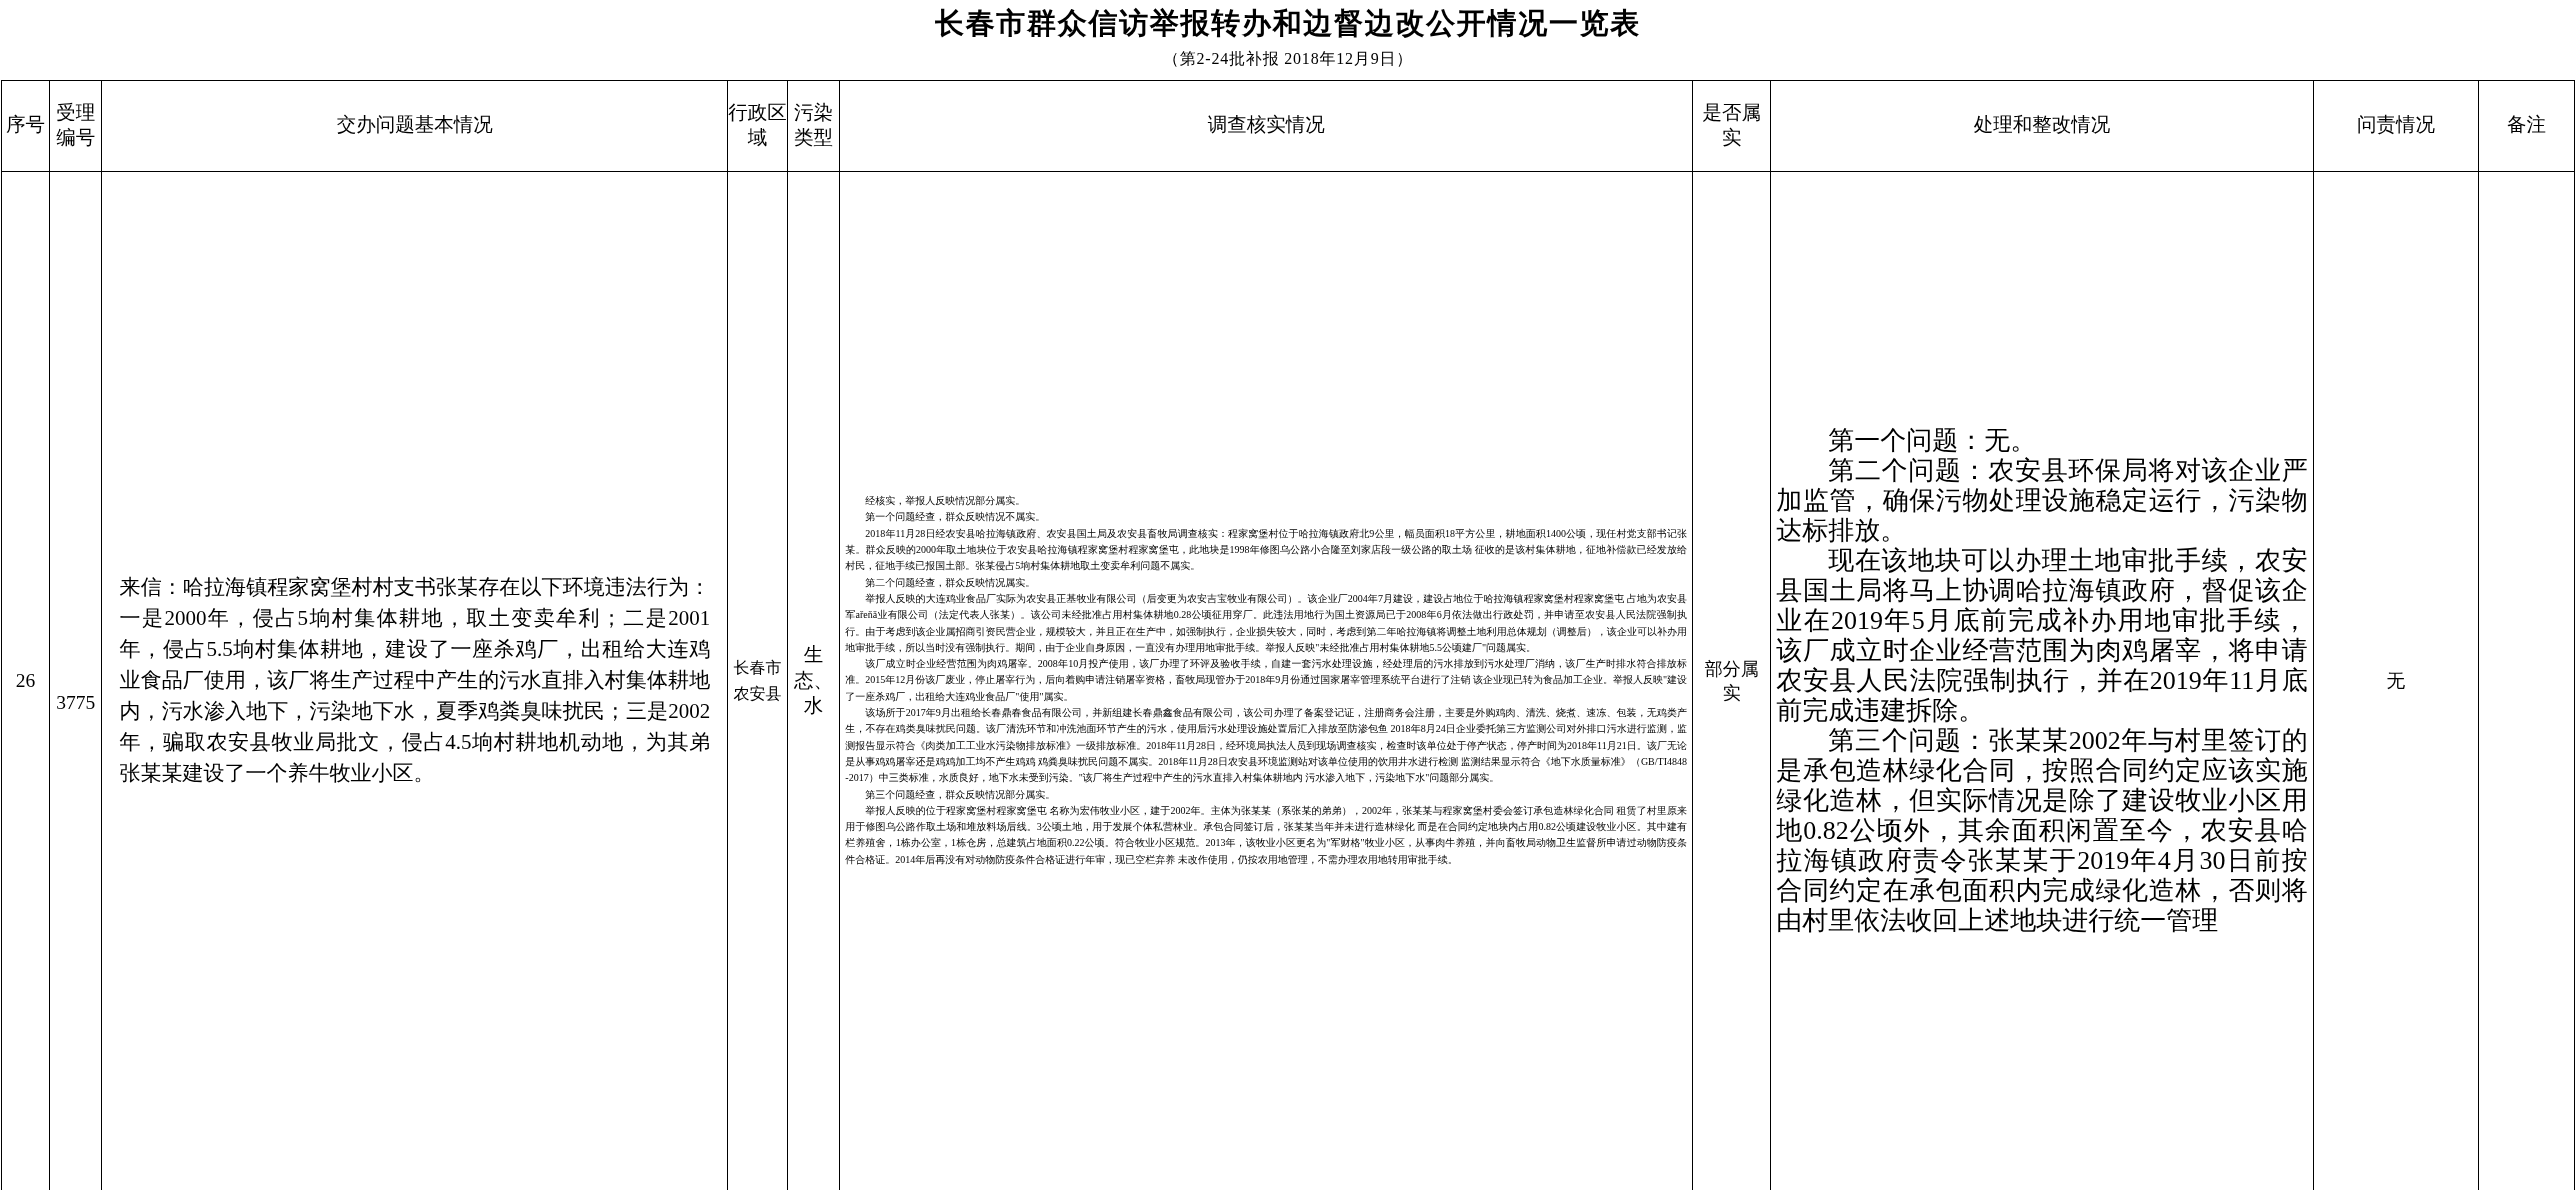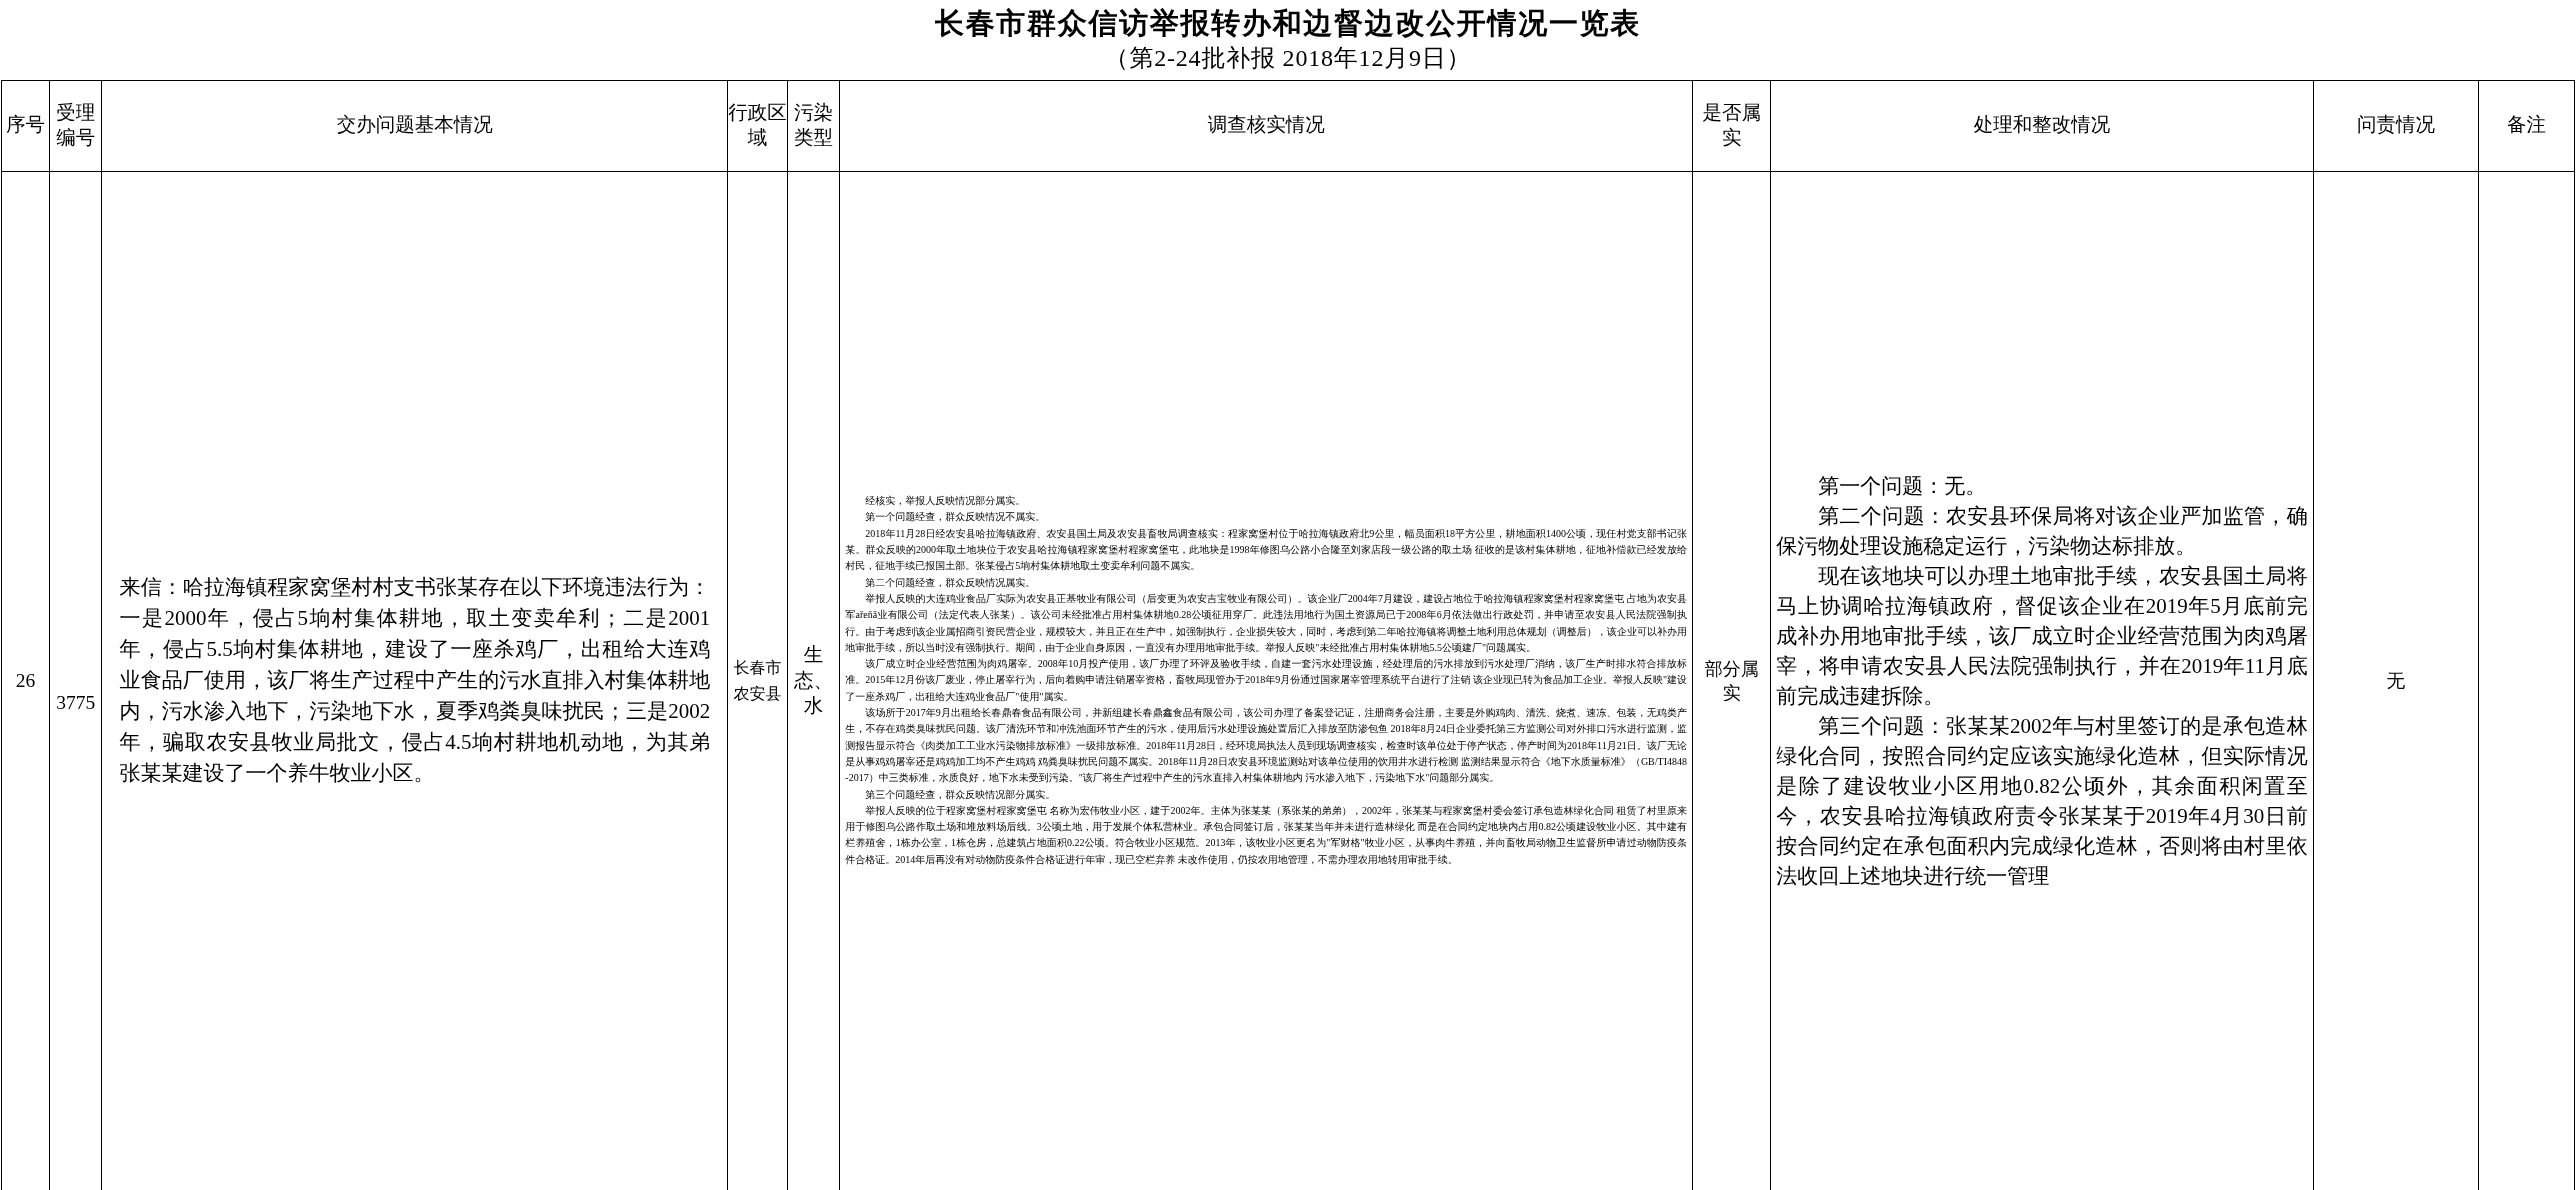--- a/index.html
+++ b/index.html
@@ -27,21 +27,21 @@
   .doc-title {
     font-family: "Liberation Sans", "DejaVu Sans", sans-serif;
     font-size: 29px;
     font-weight: bold;
     letter-spacing: 1.7px;
     line-height: 37px;
     margin: 0;
   }
   .doc-subtitle {
     font-family: "Liberation Serif", "DejaVu Serif", serif;
-    font-size: 24px;
+    font-size: 16px;
     line-height: 29px;
     margin: 1.7px 0 0 0;
     letter-spacing: 0.8px;
   }
   table.main {
     border-collapse: collapse;
     table-layout: fixed;
     width: 2574px;
     margin-top: 6.8px;
     margin-left: 0.8px;
@@ -115,21 +115,21 @@
   .para-invest {
     font-size: 10px;
     line-height: 16.3px;
     text-align: justify;
     text-justify: inter-ideograph;
     word-break: break-all;
     margin: 0;
   }
   .para-invest .ind { text-indent: 2em; display: block; }
   .para-fix {
-    font-size: 21px;
+    font-size: 26px;
     line-height: 30px;
     text-align: justify;
     text-justify: inter-ideograph;
     word-break: break-all;
     margin: 0;
   }
   .para-fix .ind { text-indent: 2em; display: block; }
   .mid-wrap {
     display: flex;
     align-items: center;

